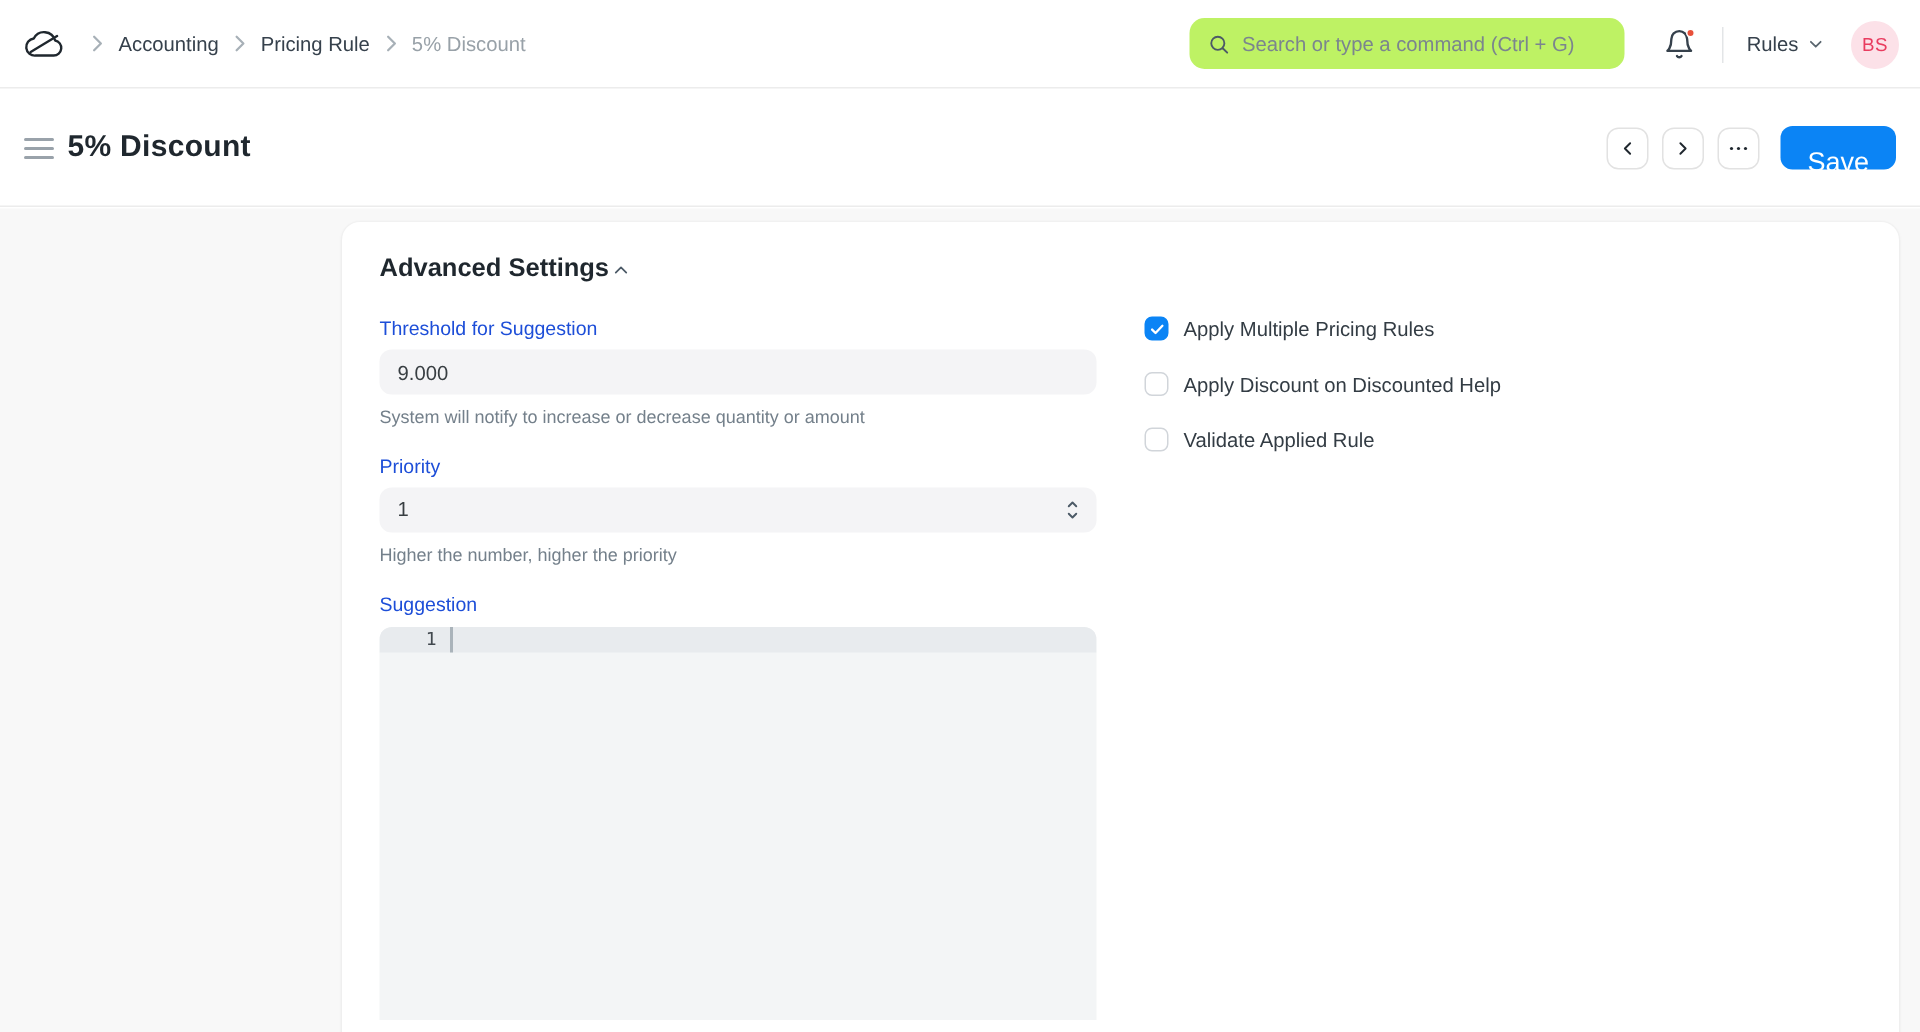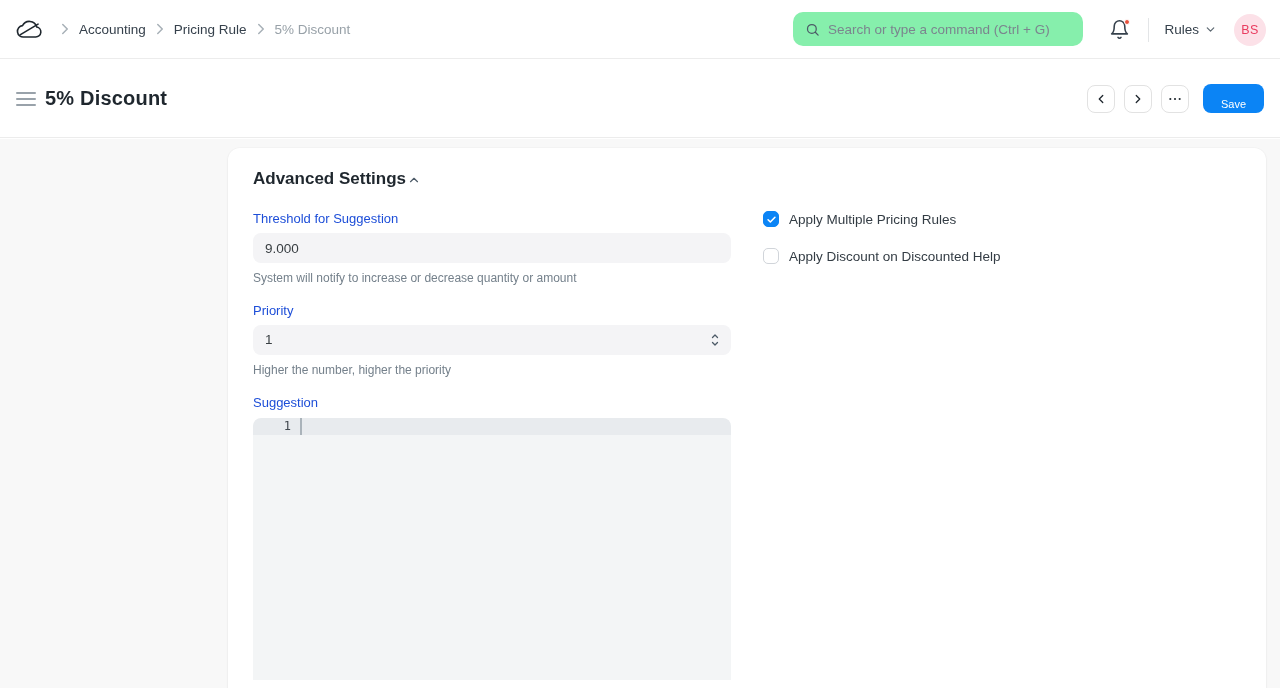--- a/index.html
+++ b/index.html
@@ -8,21 +8,21 @@
   :root { --accent:#0b84f5; --avatar-bg:#fce1e8; --avatar-text:#e93c5f; --dot:#e8503a; }
 
   
   .topbar { position:absolute; top:0; left:0; width:1280px; height:59px; background:#fff;
     border-bottom:1px solid #ececec; display:flex; align-items:center; }
   .logo { margin-left:14px; width:32px; height:26px; display:flex; align-items:center; justify-content:center; cursor:pointer; }
   .crumb-sep { width:18px; height:18px; color:#a7b0b7; margin:0 5px; flex:0 0 auto; }
   .crumb-sep:first-of-type { margin-left:10px; }
   .crumb { font-size:13.5px; color:#36414c; font-weight:500; text-decoration:none; cursor:pointer; white-space:nowrap; }
   .crumb.current { color:#98a1a8; font-weight:400; cursor:default; }
-  .search-wrap { position:absolute; left:793px; top:12px; width:290px; height:34px; background:#86efac;
+  .search-wrap { position:absolute; left:793px; top:12px; width:290px; height:34px; background:#bef264;
     border-radius:10px; display:flex; align-items:center; padding:0 12px; cursor:text; }
   .search-wrap svg { flex:0 0 auto; color:#4c5a67; }
   .search-input { border:none; outline:none; background:transparent; font-size:13.5px; color:#383e42;
     margin-left:8px; width:100%; font-family:"Liberation Sans", sans-serif; }
   .search-input::placeholder { color:#7b858e; }
   .top-right { position:absolute; right:14px; top:0; height:59px; display:flex; align-items:center; }
   .bell-wrap { position:relative; width:22px; height:22px; color:#36414c; cursor:pointer; }
   .bell-dot { position:absolute; top:0px; right:1px; width:6px; height:6px; border-radius:50%;
     background:var(--dot); border:1px solid #fff; }
   .top-divider { width:1px; height:24px; background:#e3e5e7; margin:0 15px 0 17px; }
@@ -36,21 +36,21 @@
   .titlebar { position:absolute; top:60px; left:0; width:1280px; height:78px; background:#fff;
     border-bottom:1px solid #ececec; display:flex; align-items:center; }
   .hamburger { margin-left:16px; width:20px; height:14px; display:flex; flex-direction:column;
     justify-content:space-between; cursor:pointer; }
   .hamburger span { display:block; height:2px; border-radius:2px; background:#99a2aa; }
   .page-title { margin-left:9px; font-size:20px; font-weight:700; color:#1f272e; letter-spacing:.2px; }
   .title-actions { margin-left:auto; margin-right:16px; display:flex; align-items:center; gap:9px; }
   .icon-btn { width:28px; height:28px; background:#fff; border:1px solid #e2e2e2; border-radius:8px;
     display:flex; align-items:center; justify-content:center; color:#1f272e; cursor:pointer; }
   .save-btn { height:29px; padding:14px 18px; background:var(--accent); color:#fff; border:none;
-    border-radius:8px; font-size:11px; font-family:"Liberation Sans", sans-serif; cursor:pointer; margin-left:5px; }
+    border-radius:8px; font-size:18px; font-family:"Liberation Sans", sans-serif; cursor:pointer; margin-left:5px; }
 
   
   .content { position:absolute; top:139px; left:0; width:1280px; height:549px; background:#f8f8f8; }
   .card { position:absolute; left:228px; top:9px; width:1038px; height:700px; background:#fff;
     border-radius:12px 12px 0 0; box-shadow:0 1px 3px rgba(0,0,0,.05), 0 0 0 1px rgba(0,0,0,.015);
     padding:0 0 0 25px; }
   .section-head { margin-top:21px; display:flex; align-items:center; gap:1px; cursor:pointer; }
   .section-title { font-size:17px; font-weight:700; color:#1f272e; }
   .section-head svg { color:#4c5a67; margin-top:2px; }
 
@@ -209,17 +209,23 @@
               </svg>
           </span>
           <span class="cb-label">Apply Multiple Pricing Rules</span>
         </div>
         <div class="cb-row">
           <span class="cb-box">
             
           </span>
           <span class="cb-label">Apply Discount on Discounted Help</span>
         </div>
+        <div class="cb-row">
+          <span class="cb-box">
+            
+          </span>
+          <span class="cb-label">Validate Applied Rule</span>
+        </div>
       </div>
     </div>
 
   </div>
 </div>
 
 </body></html>

